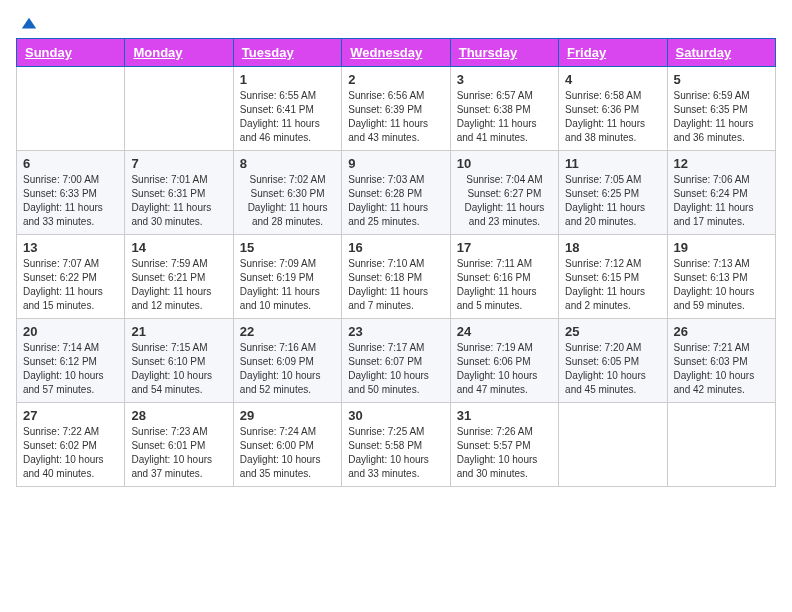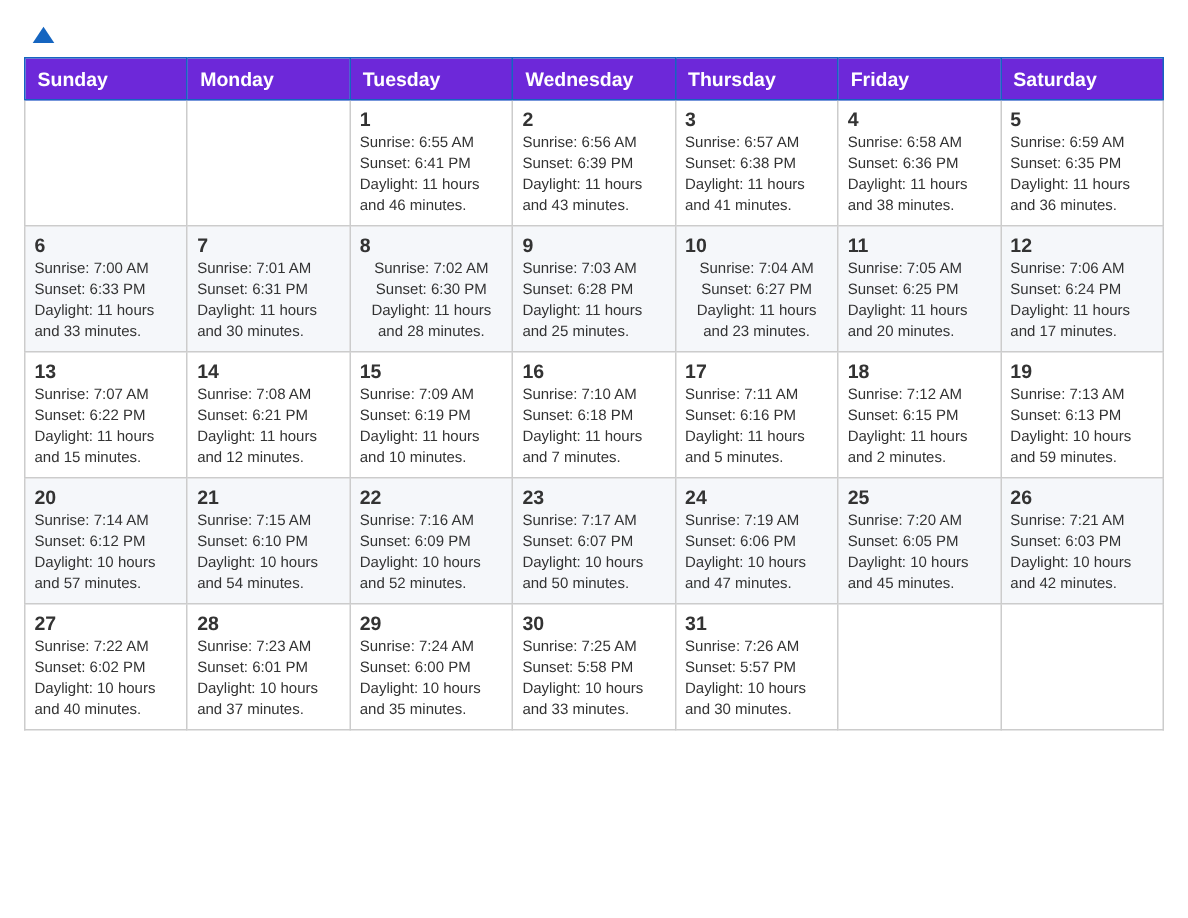--- a/index.html
+++ b/index.html
@@ -90,21 +90,22 @@
     .empty-cell {
       background: #f9f9f9;
     }
     tr:nth-child(even) td {
       background: #f5f7fa;
     }
     tr:nth-child(odd) td {
       background: #ffffff;
     }
     .calendar thead tr th {
-      background: #6d28d9;
+      background: #d946ef;
+      text-decoration: underline;
     }
   </style>
 </head>
 <body>
 
 <div class="header">
   <div class="logo">
     <div class="logo-text">
       <span class="logo-general"></span>
       <svg class="logo-icon" viewBox="0 0 20 20">
@@ -212,21 +213,21 @@
       </tr>
       <tr>
         <td>
           <span class="day-num">13</span>
           <div class="day-info" style="white-space: pre-line;">Sunrise: 7:07 AM
 Sunset: 6:22 PM
 Daylight: 11 hours and 15 minutes.</div>
         </td>
         <td>
           <span class="day-num">14</span>
-          <div class="day-info" style="white-space: pre-line;">Sunrise: 7:08 AM
+          <div class="day-info" style="white-space: pre-line;">Sunrise: 7:59 AM
 Sunset: 6:21 PM
 Daylight: 11 hours and 12 minutes.</div>
         </td>
         <td>
           <span class="day-num">15</span>
           <div class="day-info" style="white-space: pre-line;">Sunrise: 7:09 AM
 Sunset: 6:19 PM
 Daylight: 11 hours and 10 minutes.</div>
         </td>
         <td>

